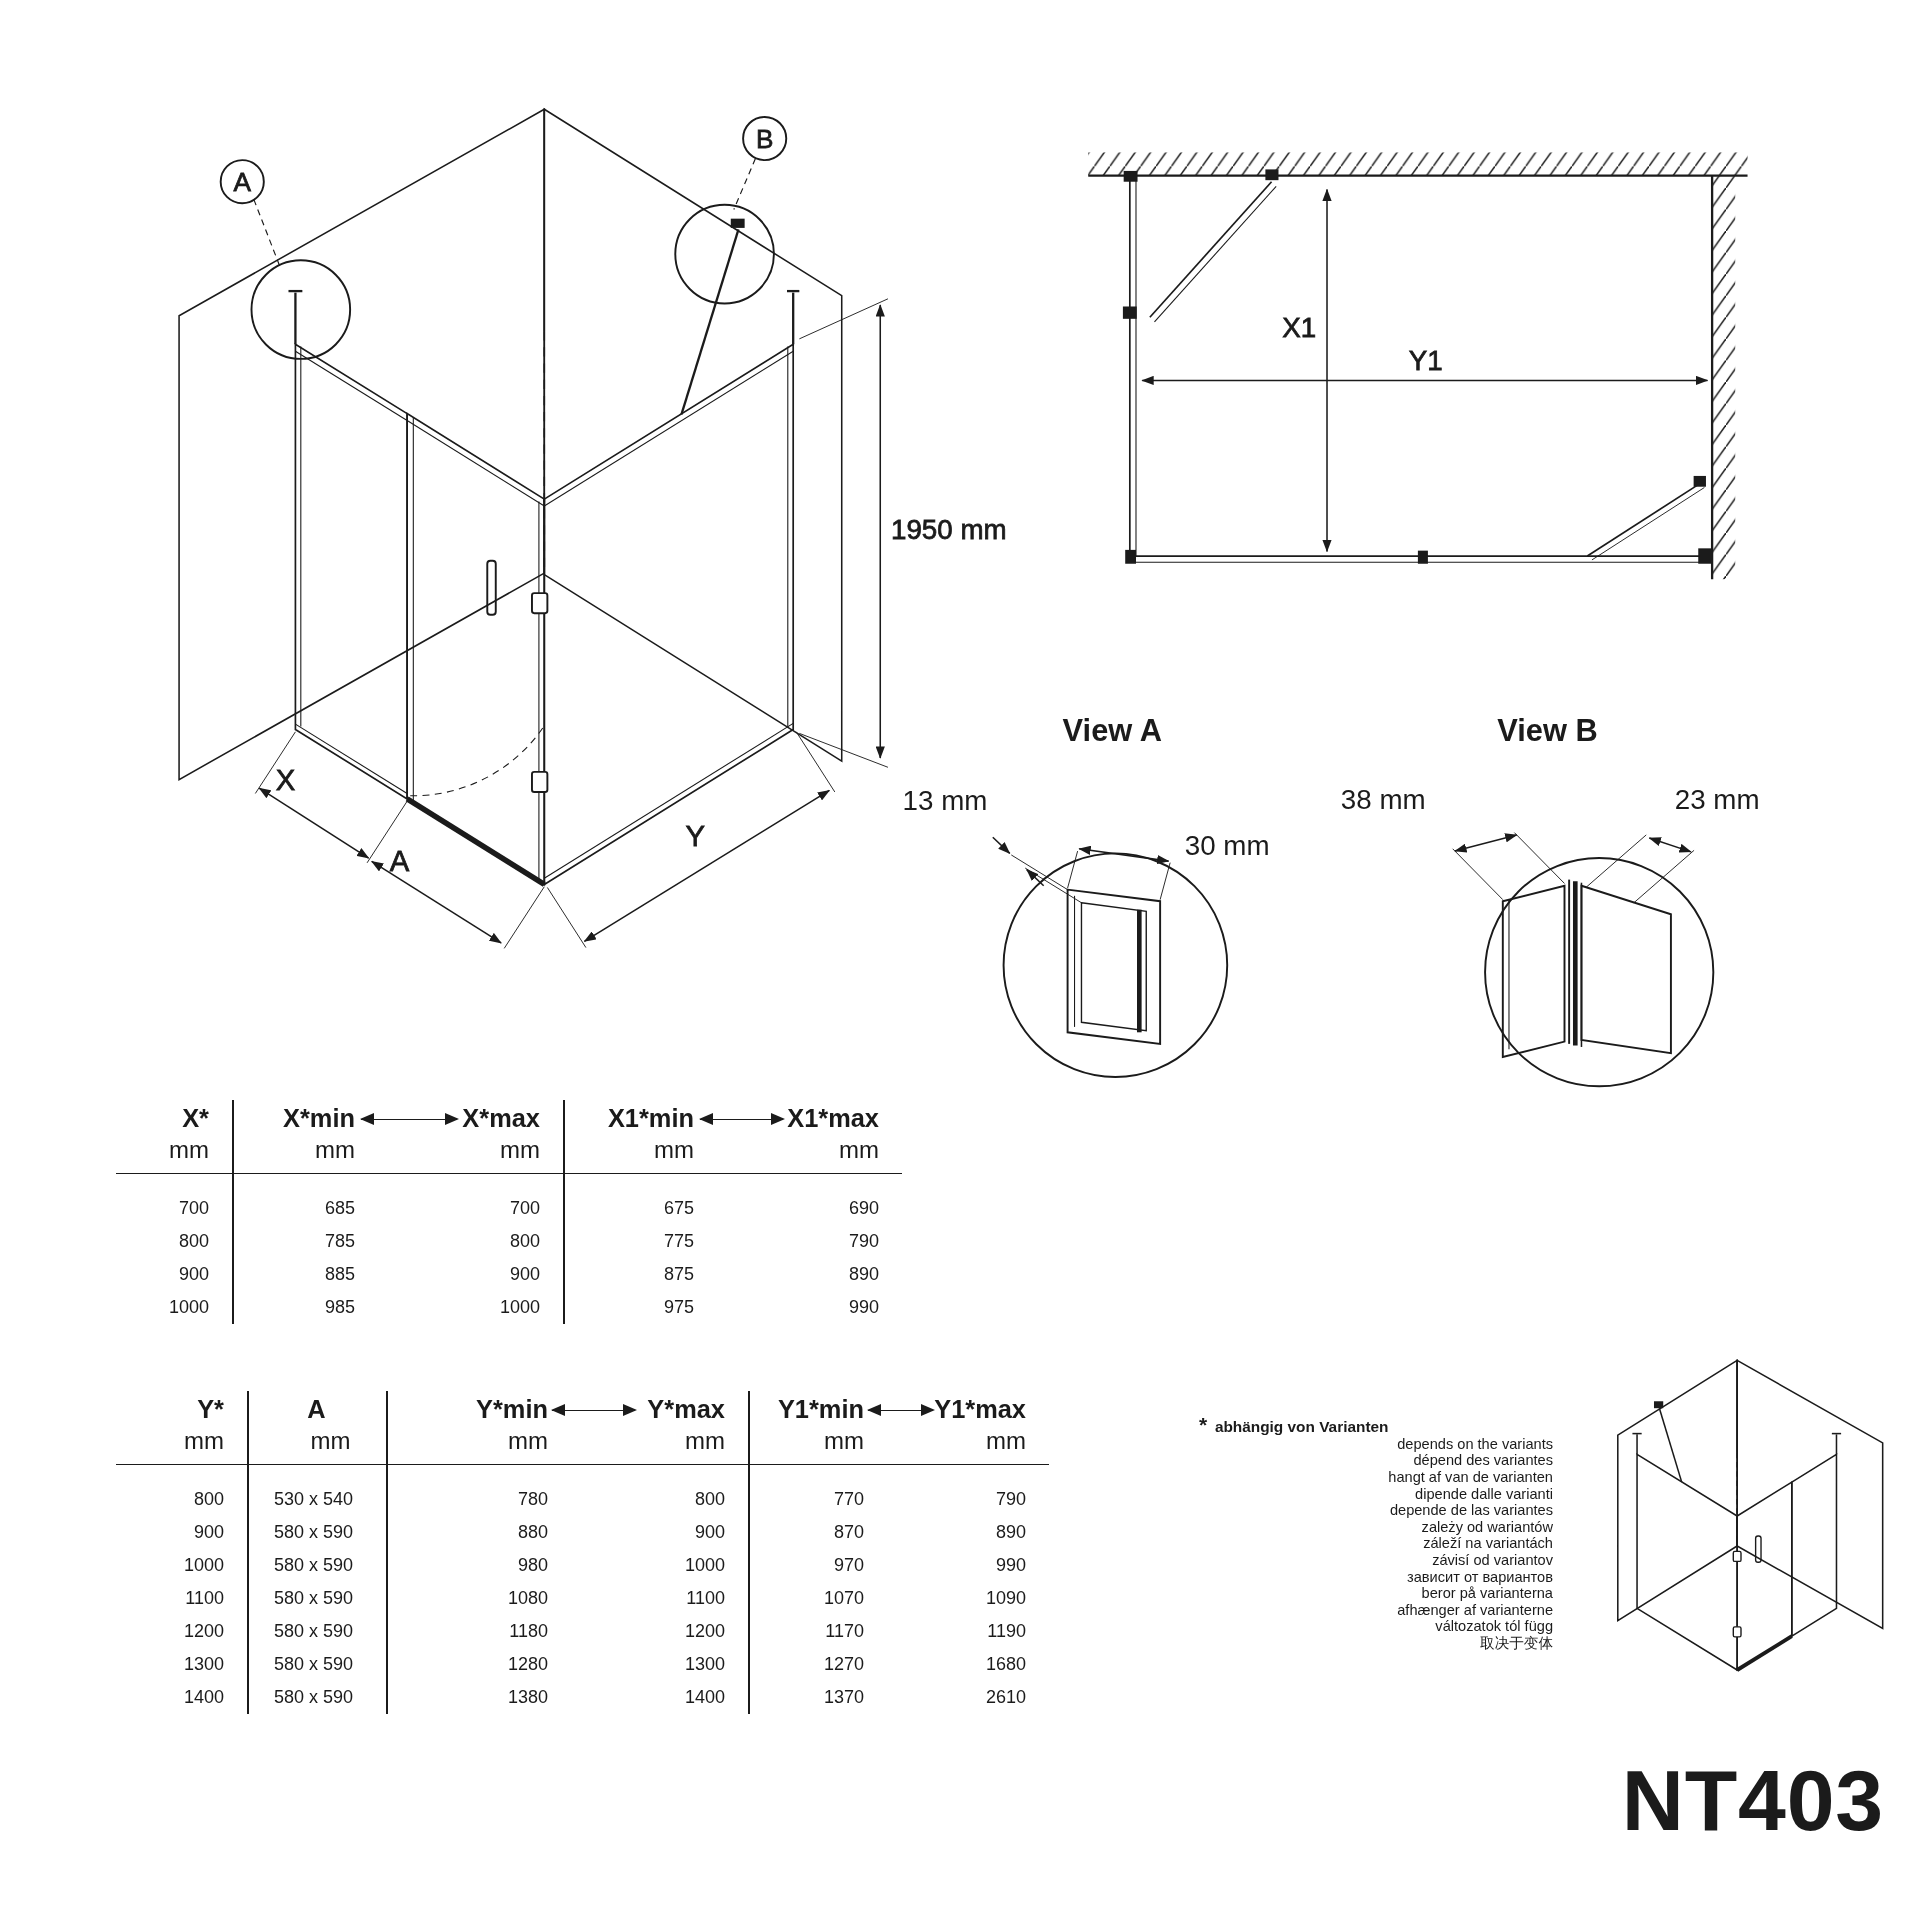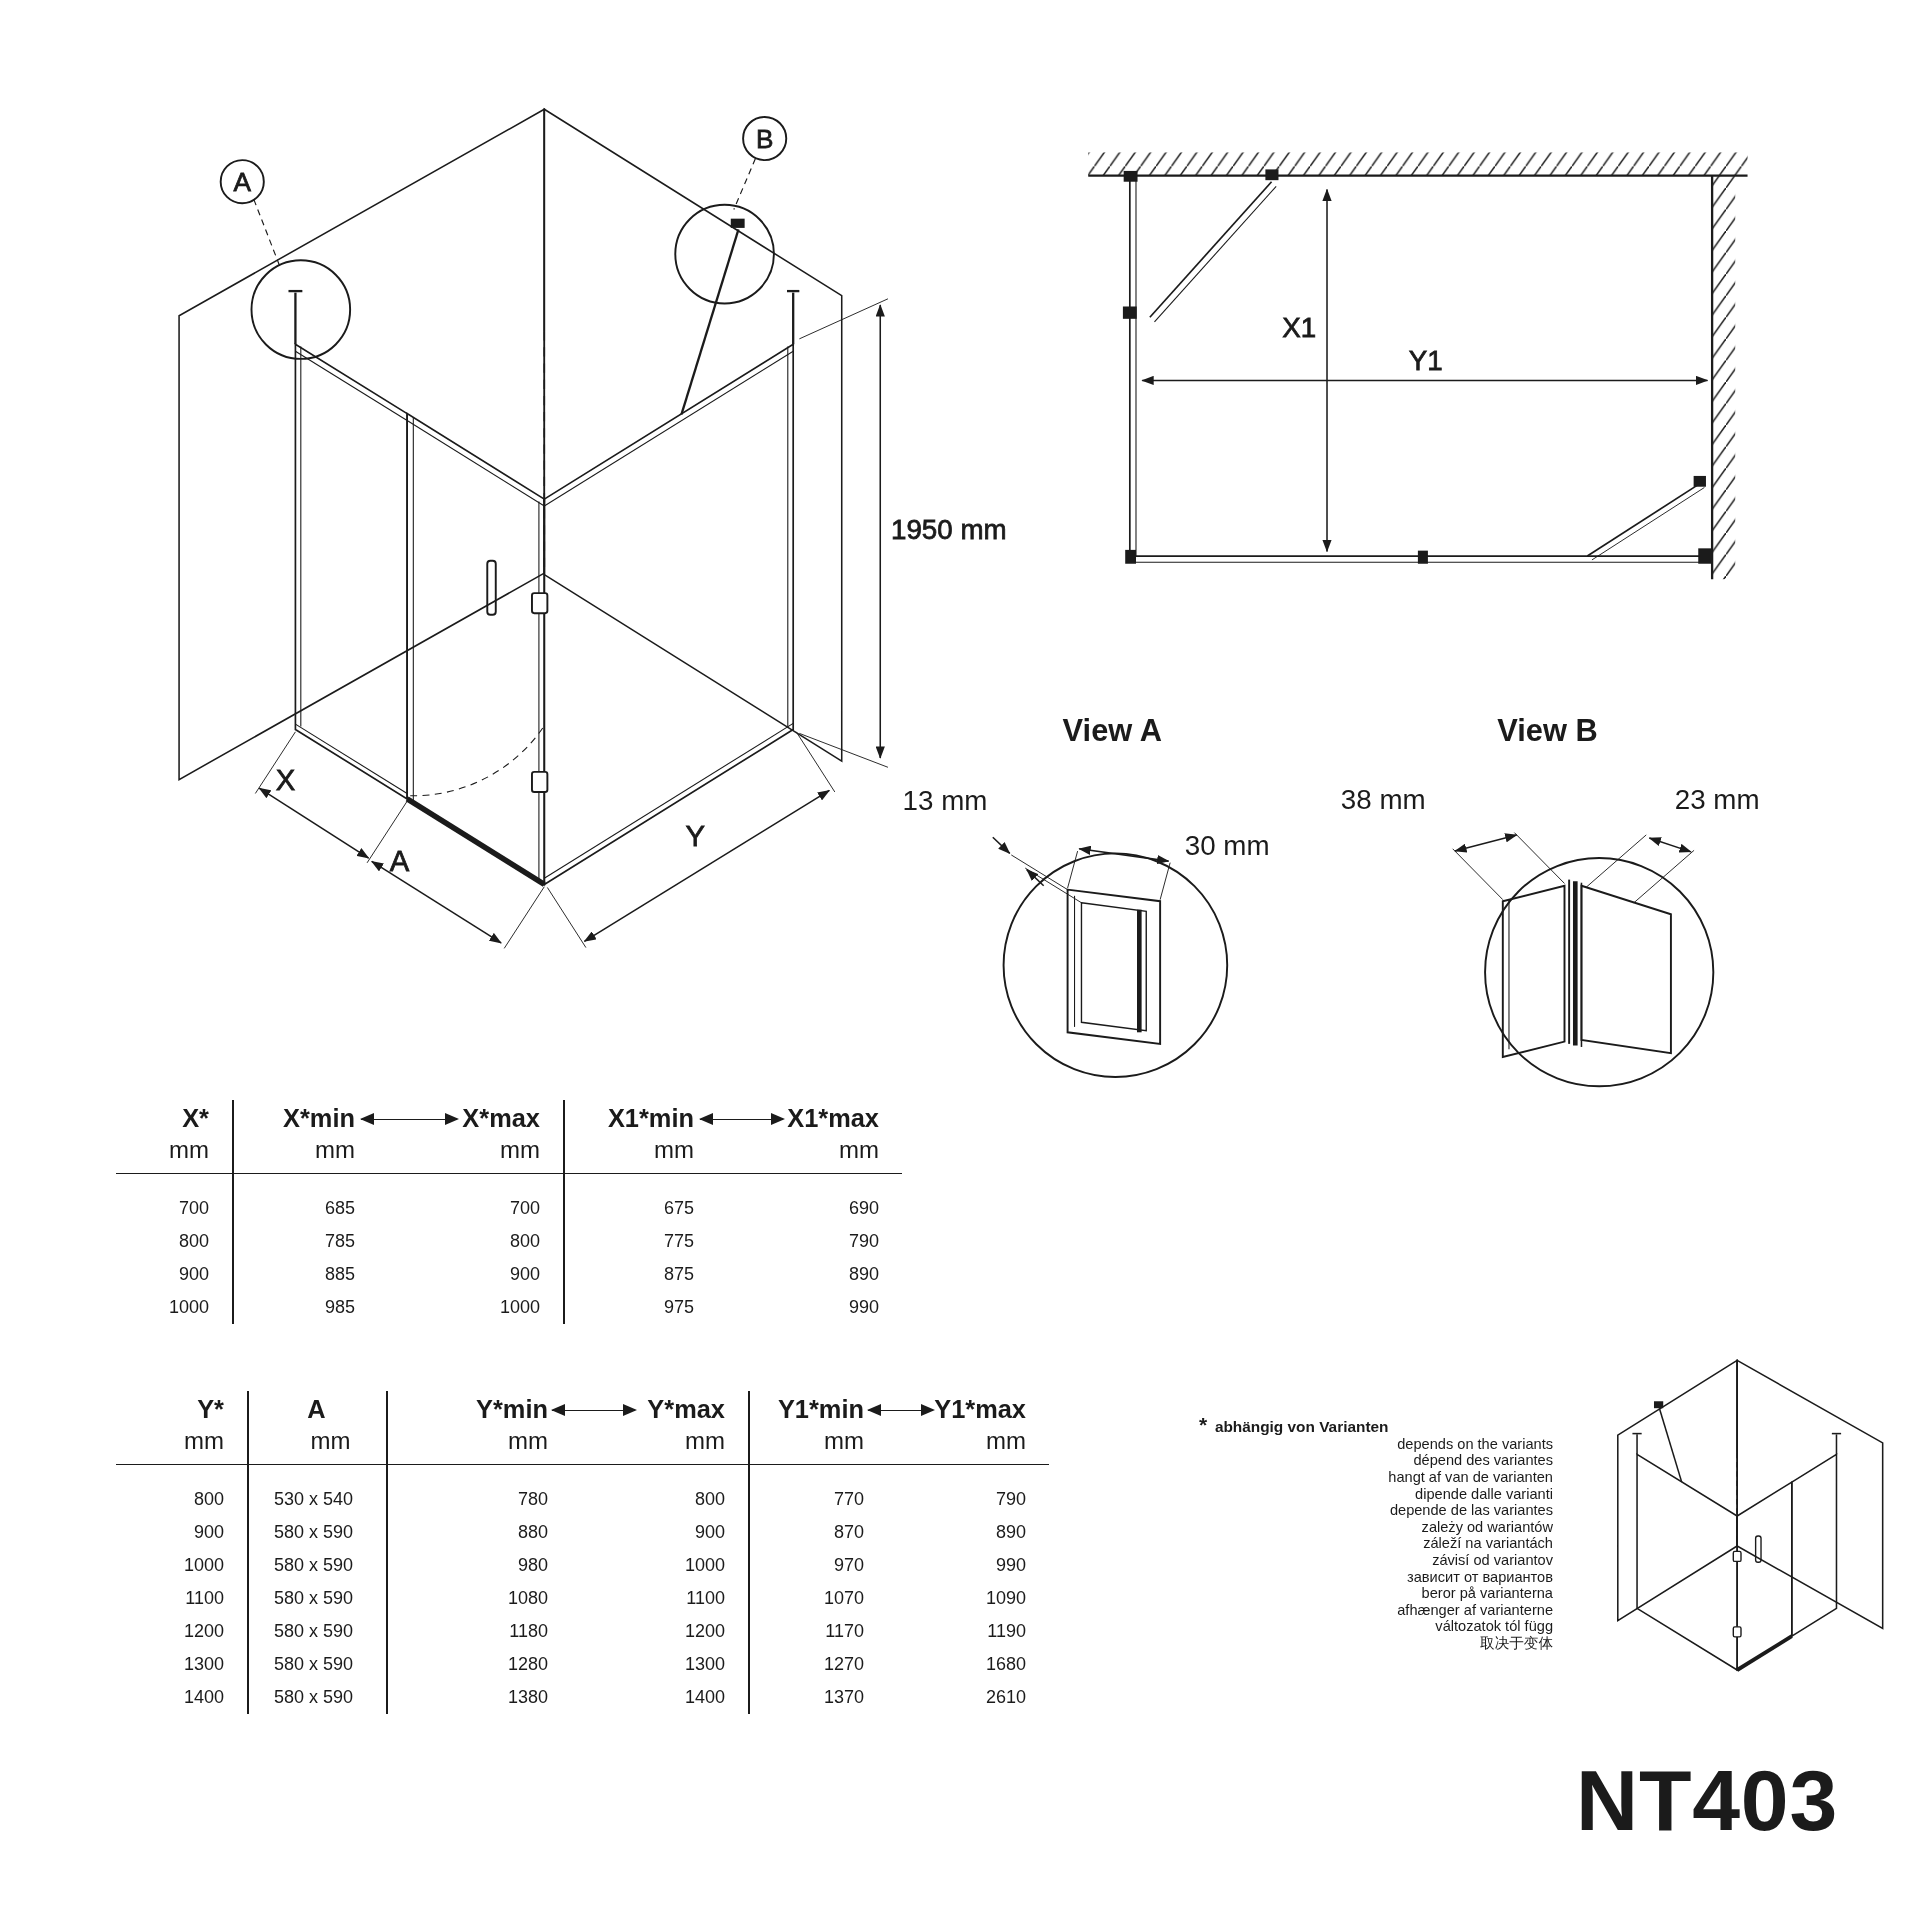--- a/index.html
+++ b/index.html
@@ -34,21 +34,21 @@
 
   
   .footnote { position:absolute; left:1199px; top:1416px; width:354px; }
   .fn-head { display:flex; gap:7.7px; align-items:baseline; }
   .fn-star { font-weight:bold; font-size:21px; line-height:17px; }
   .fn-title { font-weight:bold; font-size:15.4px; line-height:17px; }
   .fn-lines { margin-left:25.4px; margin-top:0.8px;text-align:right; }
   .fn-line { font-size:14.6px; line-height:16.6px; white-space:nowrap; }
 
   
-  .product-code { position:absolute; left:1576px; top:1751px; width:308px; 
+  .product-code { position:absolute; left:1576px; top:1751px; width:308px; text-align:right;
       font-size:86px; font-weight:700; letter-spacing:0.8px; }
 </style>
 </head>
 <body>
 
 <div class="page">
 
   <svg width="0" height="0" style="position:absolute">
     <defs>
       <marker id="ah" markerUnits="userSpaceOnUse" markerWidth="16" markerHeight="12" refX="15" refY="6" orient="auto-start-reverse">

